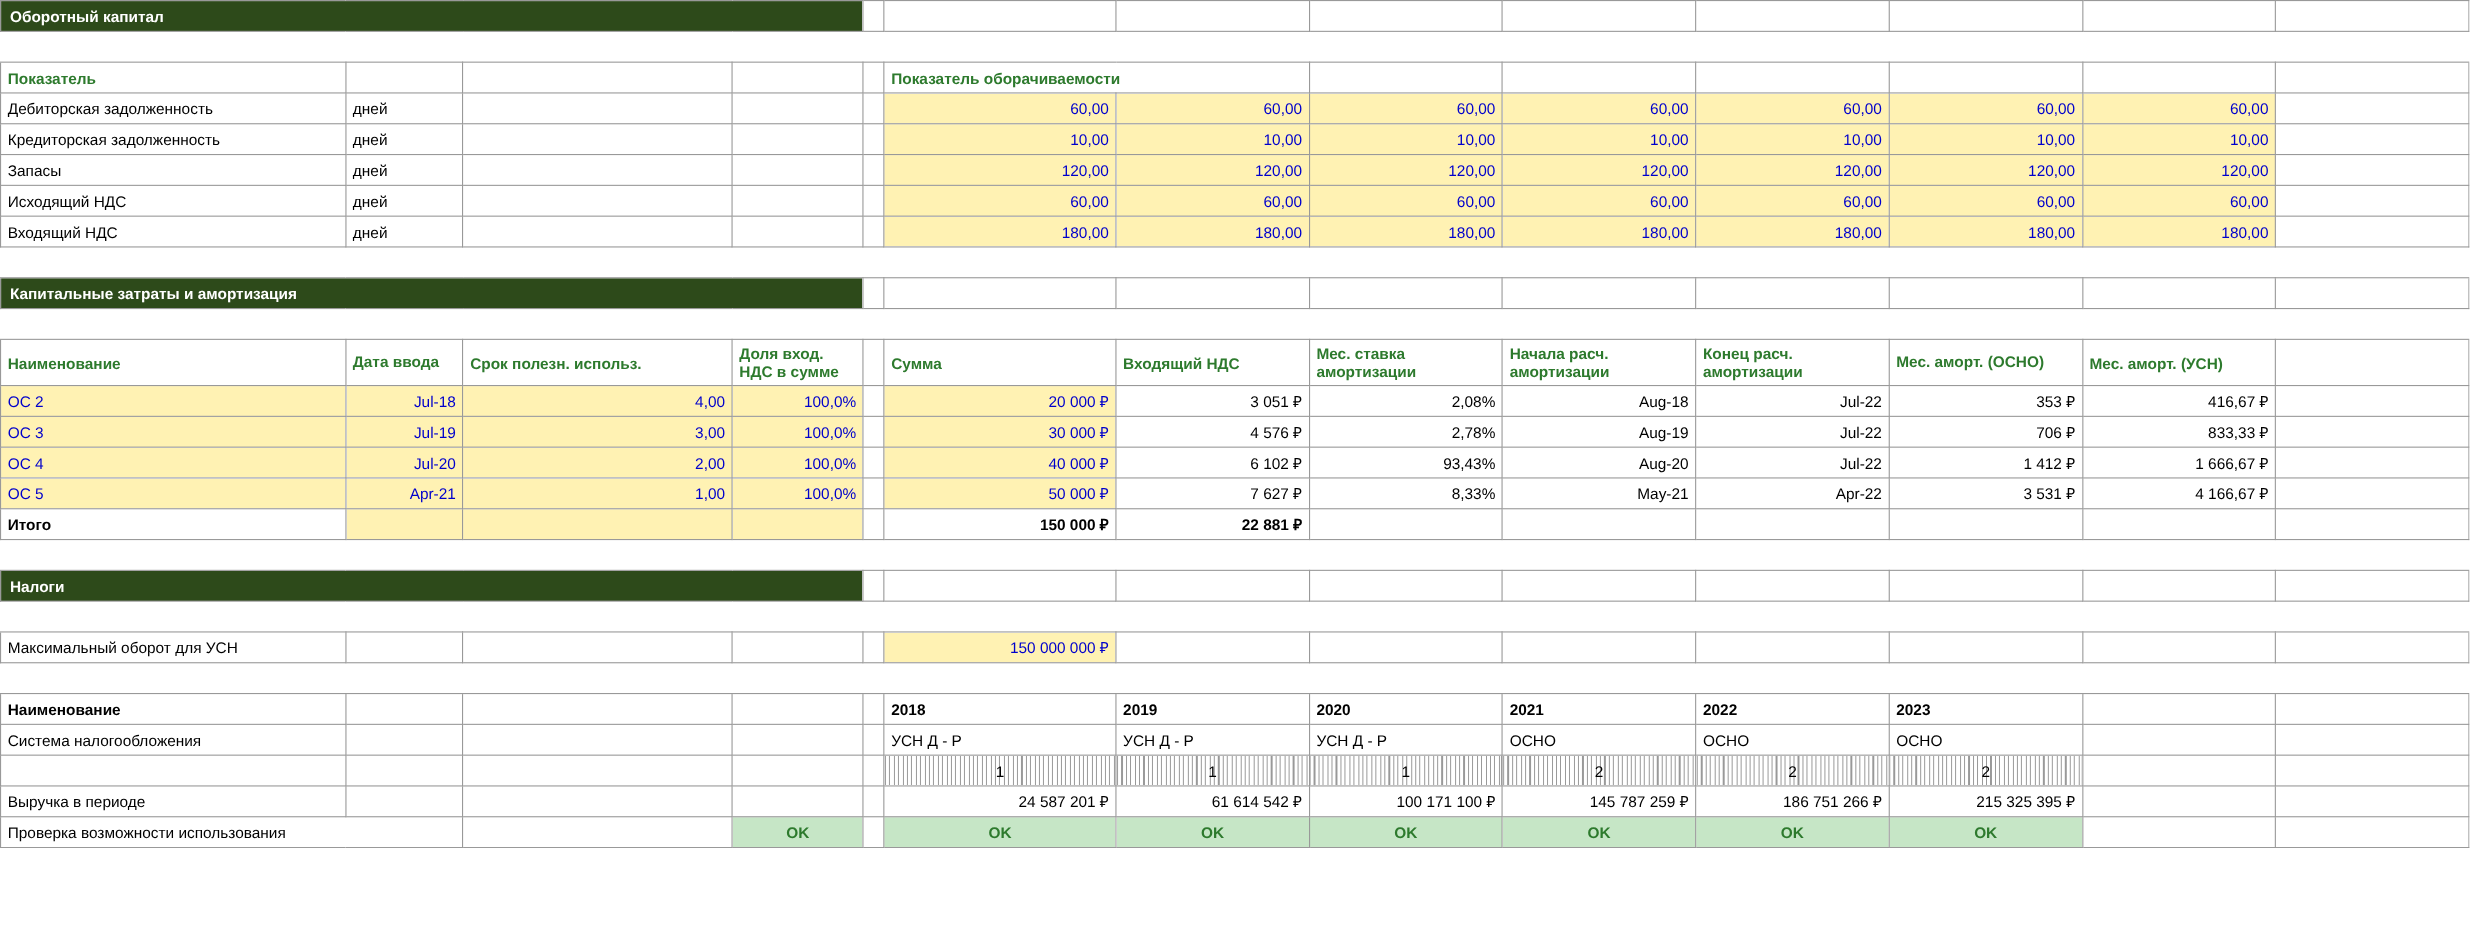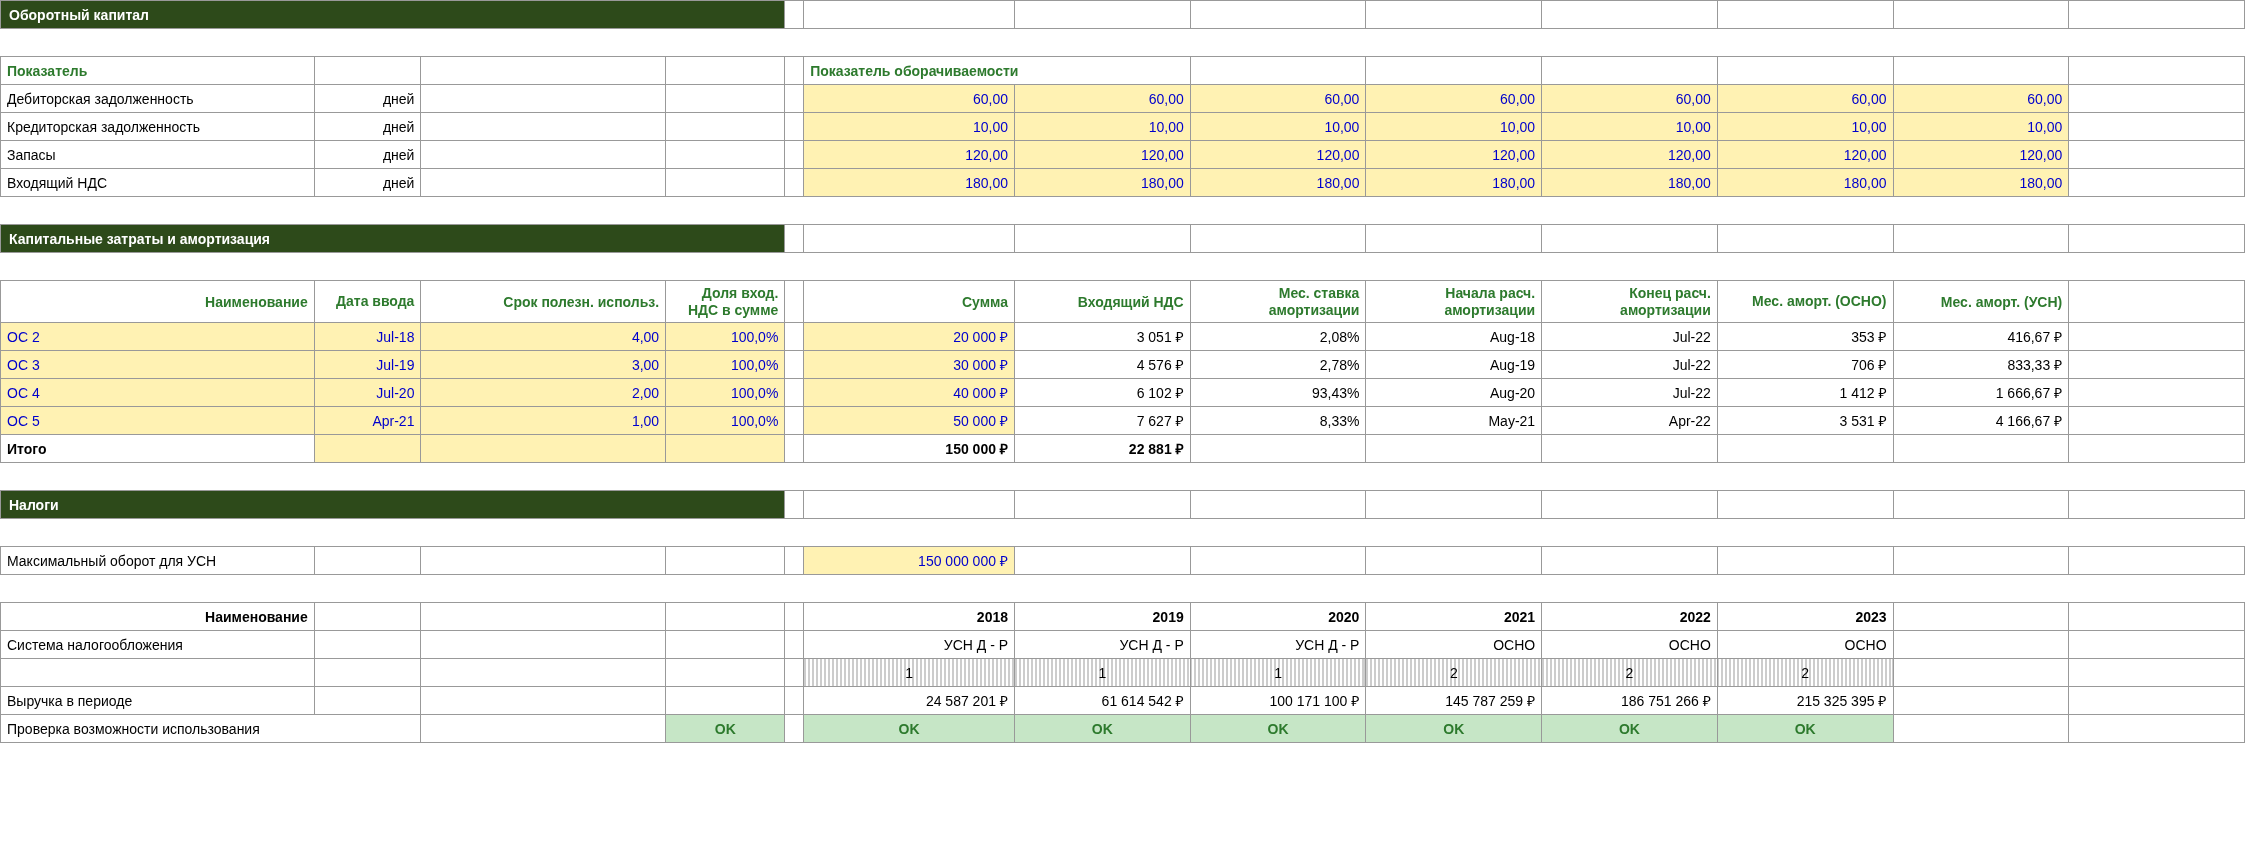--- a/index.html
+++ b/index.html
@@ -28,21 +28,21 @@
     color: #fff;
     font-weight: bold;
     padding-left: 8px;
   }
   .green-header {
     color: #2d7a2d;
     font-weight: bold;
   }
   .blue-text { color: #0000cc; }
   .yellow-bg { background: #fff2b3; }
-  .center { text-align: right; }
+  .center { text-align: left; }
   .right { text-align: right; }
   .bold { font-weight: bold; }
   .ok-cell {
     background: #c6e6c6;
     color: #2d7a2d;
     text-align: center;
     font-weight: bold;
   }
   .hatched {
     background: repeating-linear-gradient(90deg, #999 0, #999 1px, #fff 1px, #fff 4px);
@@ -153,20 +153,35 @@
   <td class="yellow-bg blue-text right">120,00</td>
   <td class="yellow-bg blue-text right">120,00</td>
   <td class="yellow-bg blue-text right">120,00</td>
   <td class="yellow-bg blue-text right">120,00</td>
   <td class="yellow-bg blue-text right">120,00</td>
   <td class="yellow-bg blue-text right">120,00</td>
   <td class="yellow-bg blue-text right">120,00</td>
   <td></td>
 </tr>
 <tr>
+  <td>Исходящий НДС</td>
+  <td class="center">дней</td>
+  <td></td>
+        <td></td>
+        <td></td>
+  <td class="yellow-bg blue-text right">60,00</td>
+  <td class="yellow-bg blue-text right">60,00</td>
+  <td class="yellow-bg blue-text right">60,00</td>
+  <td class="yellow-bg blue-text right">60,00</td>
+  <td class="yellow-bg blue-text right">60,00</td>
+  <td class="yellow-bg blue-text right">60,00</td>
+  <td class="yellow-bg blue-text right">60,00</td>
+  <td></td>
+</tr>
+<tr>
   <td>Входящий НДС</td>
   <td class="center">дней</td>
   <td></td>
         <td></td>
         <td></td>
   <td class="yellow-bg blue-text right">180,00</td>
   <td class="yellow-bg blue-text right">180,00</td>
   <td class="yellow-bg blue-text right">180,00</td>
   <td class="yellow-bg blue-text right">180,00</td>
   <td class="yellow-bg blue-text right">180,00</td>

